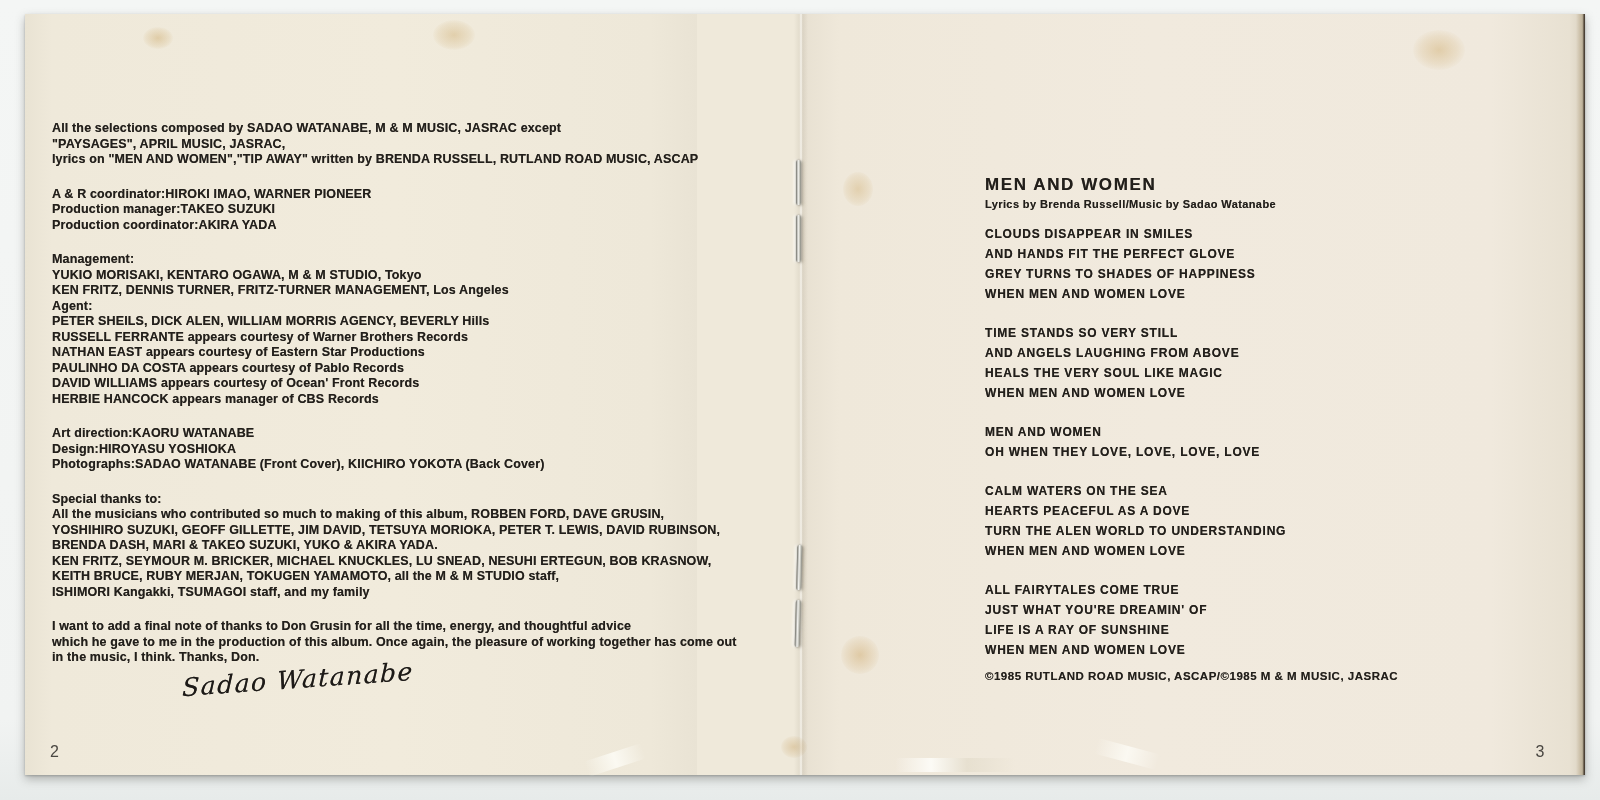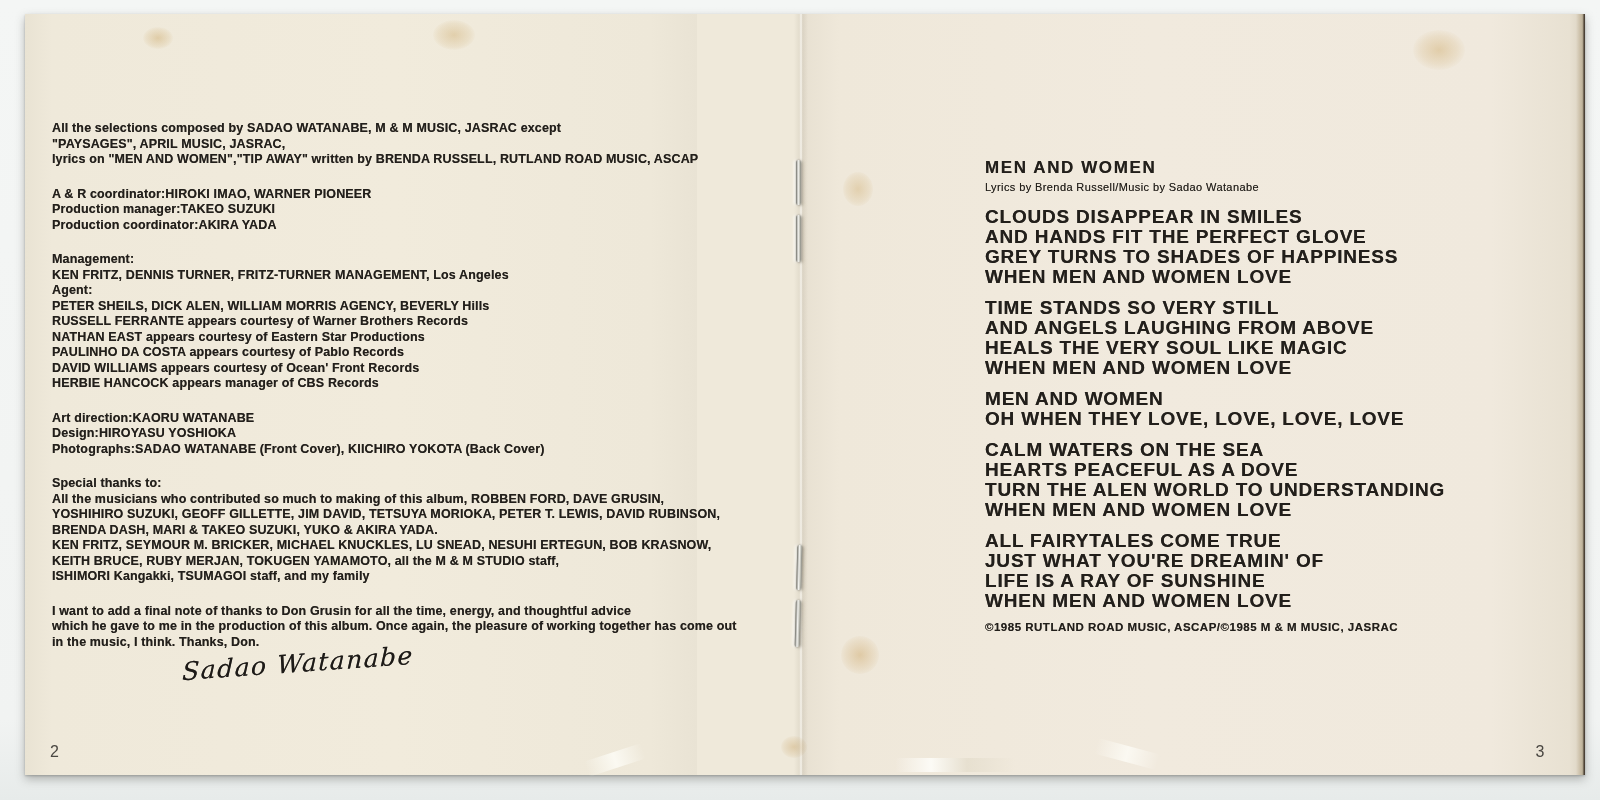--- a/index.html
+++ b/index.html
@@ -53,34 +53,34 @@
     transform:rotate(-4deg) skewX(-6deg);
     text-shadow:0 0 0.4px rgba(0,0,0,0.6);
   }
   .page-num{
     position:absolute;font-size:16px;font-weight:400;color:var(--page-num);
     letter-spacing:0.5px;
   }
   .page-num-left{left:25px;bottom:14px;}
   .page-num-right{right:40px;bottom:14px;}
   
-  .lyrics-block{position:absolute;left:185px;top:144px;width:560px;color:var(--ink);}
+  .lyrics-block{position:absolute;left:185px;top:161px;width:560px;color:var(--ink);}
   .song-title{
     font-size:17px;font-weight:700;letter-spacing:1.6px;
     text-shadow:0 0 0.5px rgba(35,30,24,0.7);
   }
   .song-credit{
-    margin-top:3px;font-size:11px;font-weight:400;letter-spacing:0.4px;
+    margin-top:3px;font-size:11px;font-weight:700;letter-spacing:0.4px;
     text-shadow:0 0 0.4px rgba(35,30,24,0.6);
   }
   .stanzas{margin-top:14px;}
-  .stanza{margin-top:11px;}
+  .stanza{margin-top:19px;}
   .stanza:first-child{margin-top:0;}
   .lyric-line{
-    font-size:19px;font-weight:700;line-height:20px;letter-spacing:0.8px;
+    font-size:12px;font-weight:700;line-height:20px;letter-spacing:0.8px;
     white-space:nowrap;
     text-shadow:0 0 0.6px rgba(35,30,24,0.75);
   }
   .copyright{
     margin-top:10px;font-size:11.5px;font-weight:700;letter-spacing:0.5px;
     white-space:nowrap;text-shadow:0 0 0.4px rgba(35,30,24,0.6);
   }
   
   .staple{position:absolute;left:770px;width:8px;}
   .staple-top{top:146px;height:102px;}
@@ -126,20 +126,21 @@
             <div class="line">"PAYSAGES", APRIL MUSIC, JASRAC,</div>
             <div class="line">lyrics on "MEN AND WOMEN","TIP AWAY" written by BRENDA RUSSELL, RUTLAND ROAD MUSIC, ASCAP</div>
           </div>
         <div class="para">
             <div class="line">A &amp; R coordinator:HIROKI IMAO, WARNER PIONEER</div>
             <div class="line">Production manager:TAKEO SUZUKI</div>
             <div class="line">Production coordinator:AKIRA YADA</div>
           </div>
         <div class="para">
             <div class="line">Management:</div>
+            <div class="line">YUKIO MORISAKI, KENTARO OGAWA, M &amp; M STUDIO, Tokyo</div>
             <div class="line">KEN FRITZ, DENNIS TURNER, FRITZ-TURNER MANAGEMENT, Los Angeles</div>
             <div class="line">Agent:</div>
             <div class="line">PETER SHEILS, DICK ALEN, WILLIAM MORRIS AGENCY, BEVERLY Hills</div>
             <div class="line">RUSSELL FERRANTE appears courtesy of Warner Brothers Records</div>
             <div class="line">NATHAN EAST appears courtesy of Eastern Star Productions</div>
             <div class="line">PAULINHO DA COSTA appears courtesy of Pablo Records</div>
             <div class="line">DAVID WILLIAMS appears courtesy of Ocean' Front Records</div>
             <div class="line">HERBIE HANCOCK appears manager of CBS Records</div>
           </div>
         <div class="para">

